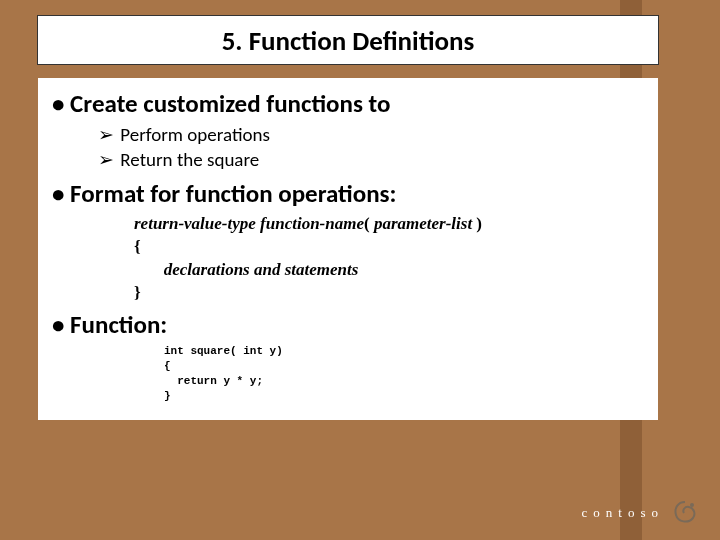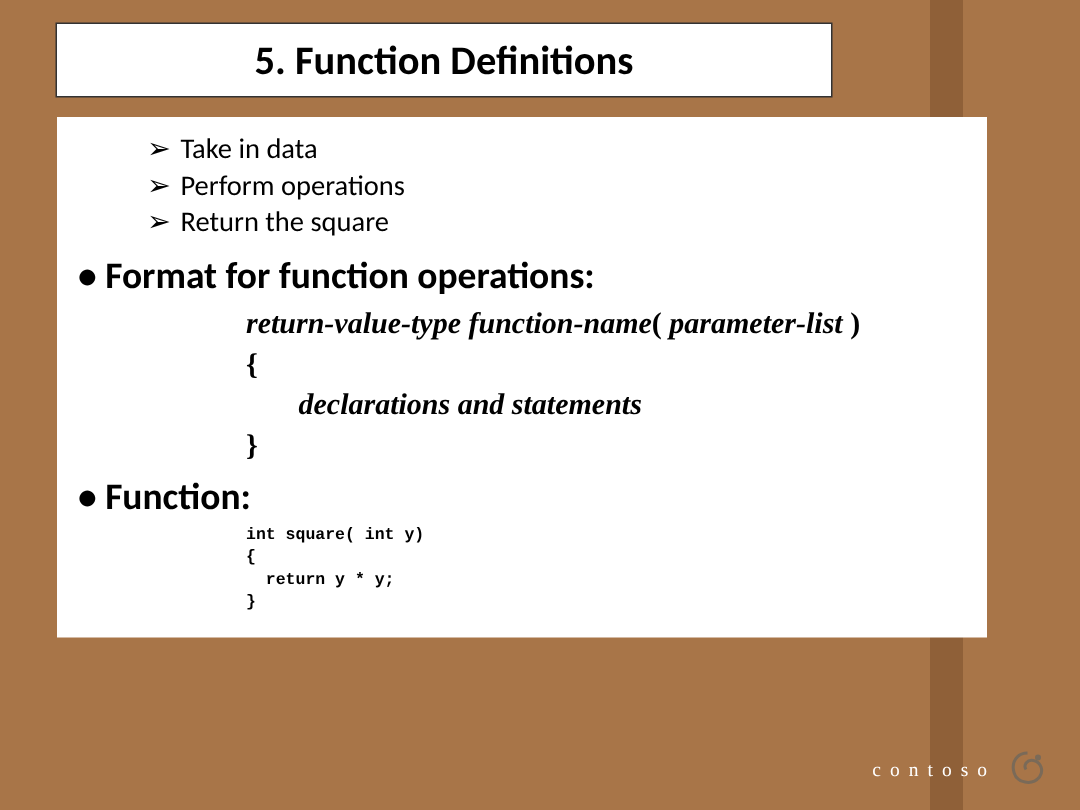--- a/index.html
+++ b/index.html
@@ -16,21 +16,21 @@
     top: 0;
     left: 620px;
     width: 22px;
     height: 540px;
     background: #8f6038;
   }
   .title-bar {
     position: absolute;
     top: 16px;
     left: 38px;
-    width: 516px;
+    width: 620px;
     height: 48px;
     background: #ffffff;
     outline: 1px solid #333;
     display: flex;
     align-items: center;
     justify-content: center;
   }
   .title-text {
     font-size: 27px;
     font-weight: 700;
@@ -55,22 +55,22 @@
     color: #000;
     margin-left: 46px;
     line-height: 1.3;
   }
   .arrow {
     display: inline-block;
     width: 18px;
   }
   .format-block {
     font-family: Georgia, 'Times New Roman', serif;
-    font-size: 20px;
-    margin-left: 112px;
+    font-size: 17px;
+    margin-left: 82px;
     margin-top: 2px;
     line-height: 1.35;
   }
   .format-block .bi { font-style: italic; font-weight: 700; }
   .format-block .b { font-weight: 700; }
   .code-block {
     font-family: 'Courier New', monospace;
     font-size: 11px;
     font-weight: 700;
     margin-left: 112px;
@@ -103,24 +103,21 @@
 <body>
 
 <div class="vstripe"></div>
 
 <div class="title-bar">
   <div class="title-text">5. Function Definitions</div>
 </div>
 
 <div class="content">
 
-  <div class="sub">
-    <span class="arrow">➢</span>
-    <span>Take in data</span>
-  </div>
+  <div class="bullet1">• Create customized functions to</div>
   <div class="sub">
     <span class="arrow">➢</span>
     <span>Perform operations</span>
   </div>
   <div class="sub">
     <span class="arrow">➢</span>
     <span>Return the square</span>
   </div>
 
   <div class="bullet1" style="margin-top:6px">• Format for function operations:</div>

